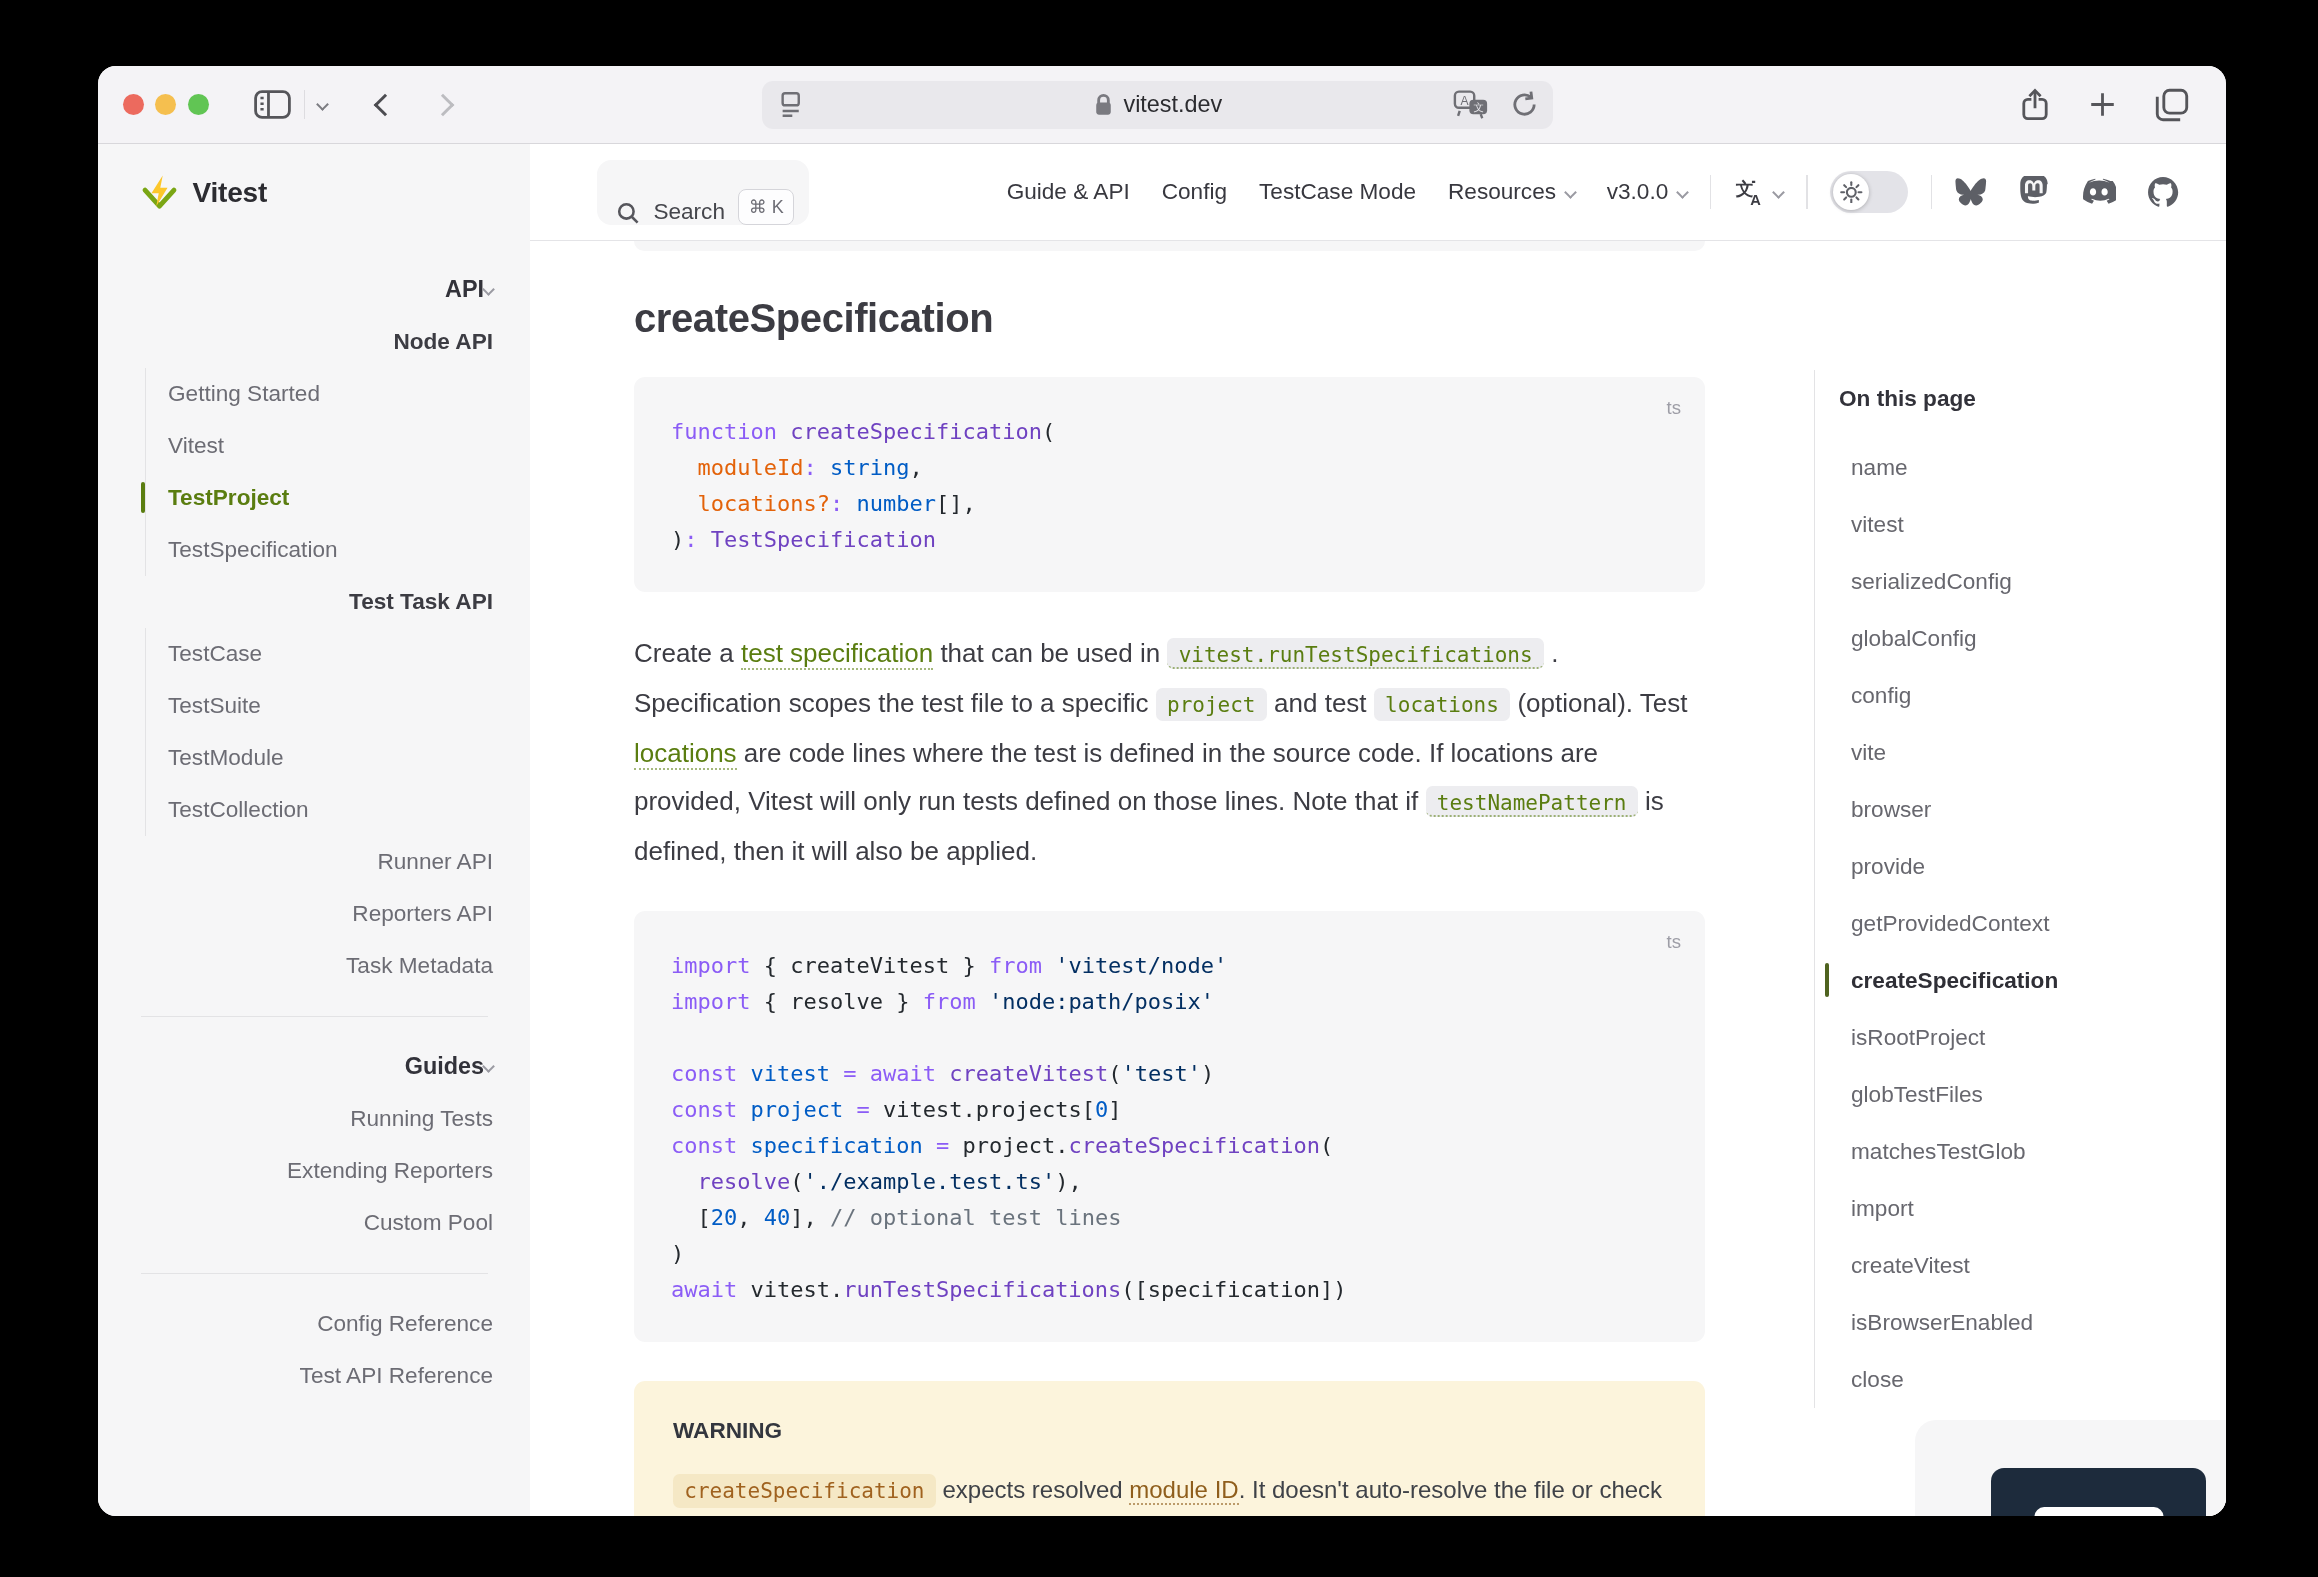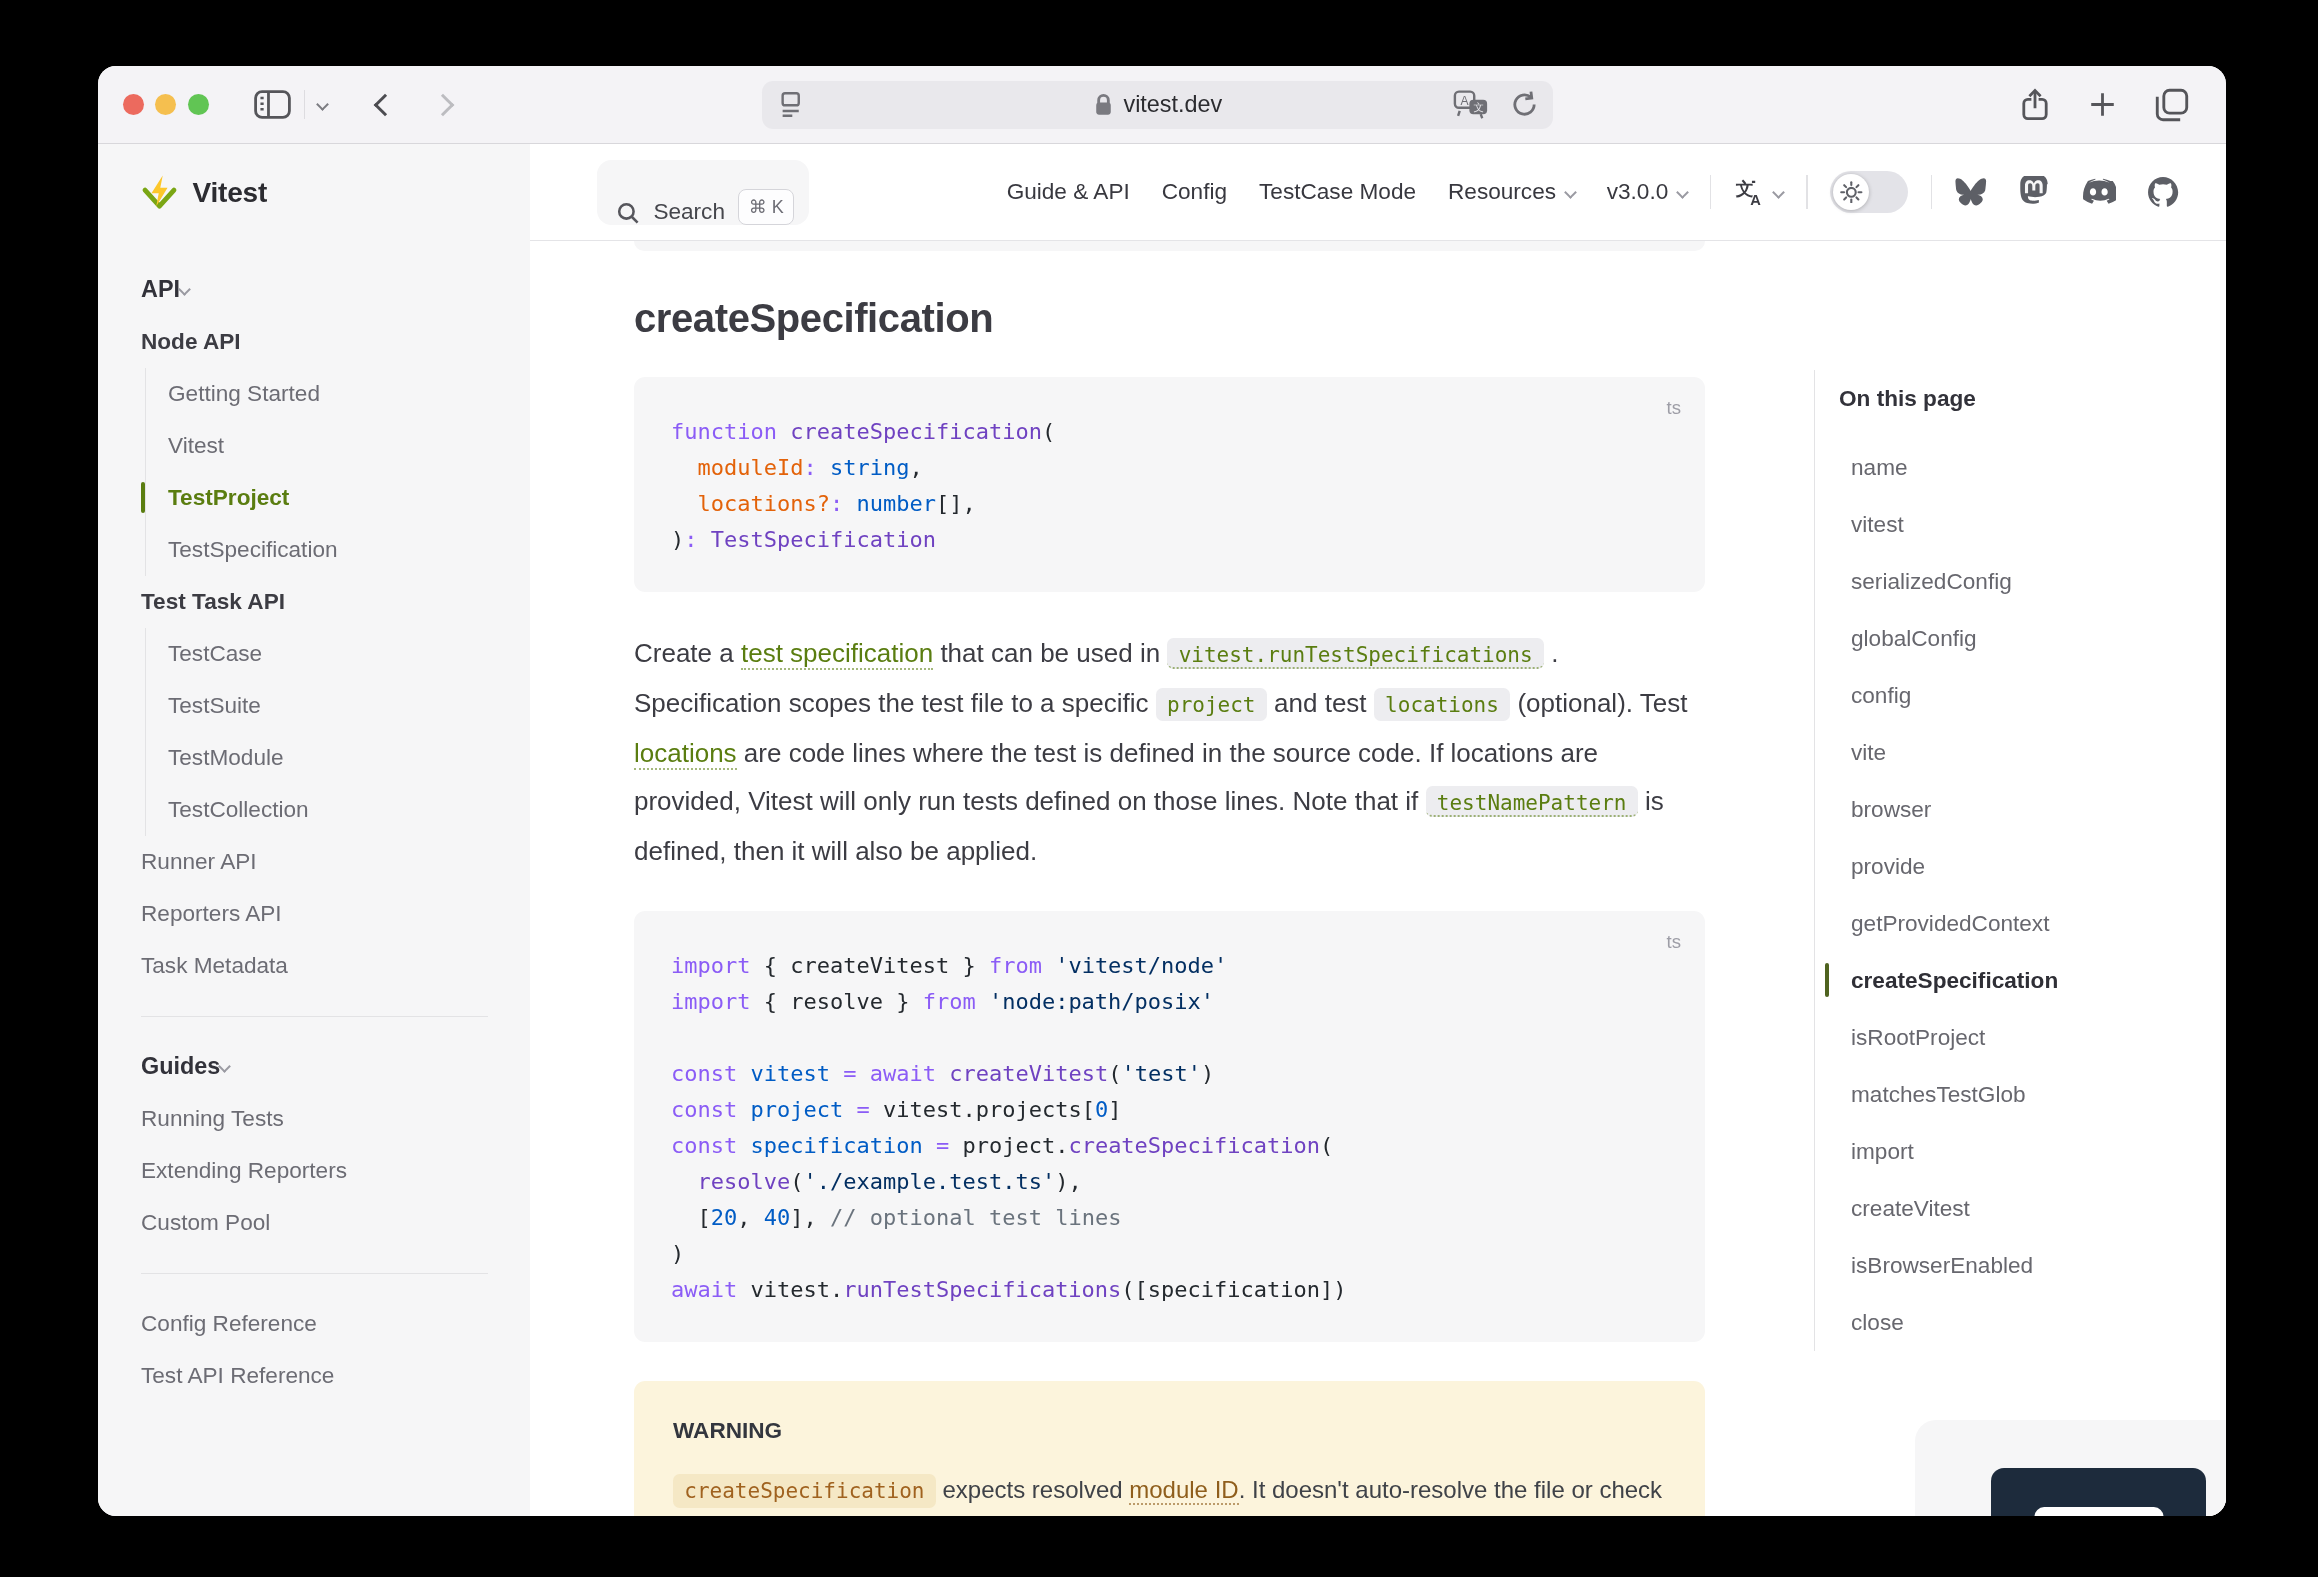--- a/index.html
+++ b/index.html
@@ -43,21 +43,21 @@
   .vdiv{width:1.6px;height:34px;background:#e2e2e5;margin:0 22.6px}
   .locale{display:flex;align-items:center;gap:9.7px;color:#3c3c43;cursor:pointer}
   .toggle{width:78px;height:42px;border-radius:21px;background:#e3e3e8;position:relative;border:none;cursor:pointer;padding:0}
   .knob{position:absolute;left:3.2px;top:3.2px;width:36px;height:36px;border-radius:50%;background:#fff;box-shadow:0 0.8px 4px rgba(0,0,0,.25);display:flex;align-items:center;justify-content:center}
   .socials{display:flex;align-items:center;gap:31px}
   .social{color:#5d5f66;cursor:pointer;display:flex;align-items:center;background:none;border:none;padding:0}
 
   
   .site{display:flex;height:1276px}
   .sb{width:432px;background:#f6f6f7;padding:22.6px 37px 0 43px;font-size:22.6px;flex-shrink:0}
-  .sb-row{height:52px;display:flex;align-items:center;justify-content:flex-start;cursor:pointer}
+  .sb-row{height:52px;display:flex;align-items:center;justify-content:flex-end;cursor:pointer}
   .sb-section{font-weight:700;color:#32323a;font-size:23.4px}
   .sb-sub{font-weight:600;color:#3c3c43}
   .sb-link{color:#6c6c74;font-weight:500}
   .sb-group{margin-left:4px;border-left:1.6px solid #e3e3e5;padding-left:22px}
   .sb-item{height:52px;display:flex;align-items:center;color:#6c6c74;font-weight:500;position:relative;cursor:pointer}
   .sb-item.active{color:var(--brand);font-weight:600}
   .sb-item.active::before{content:"";position:absolute;left:-27px;top:10.5px;width:4px;height:31px;background:var(--brand);border-radius:2.4px}
   .sb hr{border:none;border-top:1.6px solid #e3e3e5;margin:24px 4.8px 24px 0}
 
   .main{flex:1;position:relative;background:#fff;overflow:hidden}
@@ -368,20 +368,21 @@
               <li>vitest</li>
               <li>serializedConfig</li>
               <li>globalConfig</li>
               <li>config</li>
               <li>vite</li>
               <li>browser</li>
               <li>provide</li>
               <li>getProvidedContext</li>
               <li class="active">createSpecification</li>
               <li>isRootProject</li>
+              <li>globTestFiles</li>
               <li>matchesTestGlob</li>
               <li>import</li>
               <li>createVitest</li>
               <li>isBrowserEnabled</li>
               <li>close</li>
             </ul>
         </div>
       </aside>
 
       <div class="sponsor">

